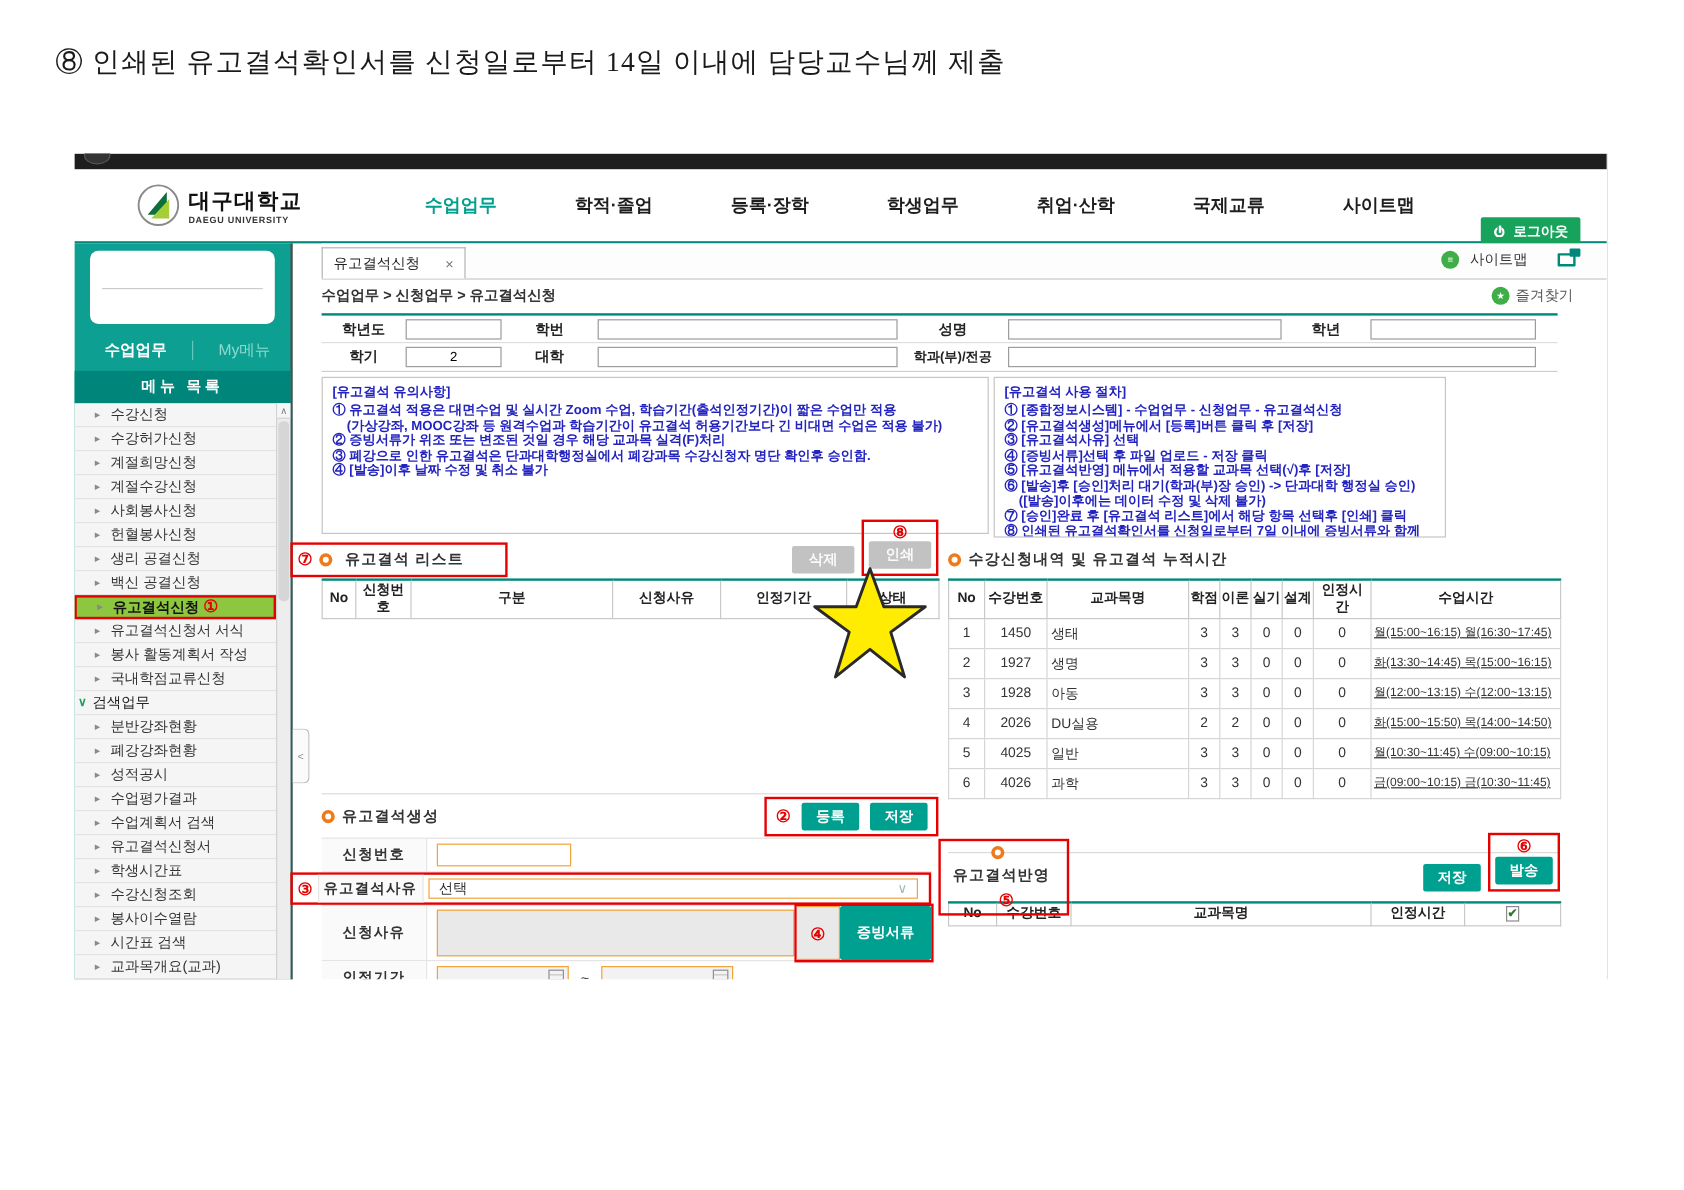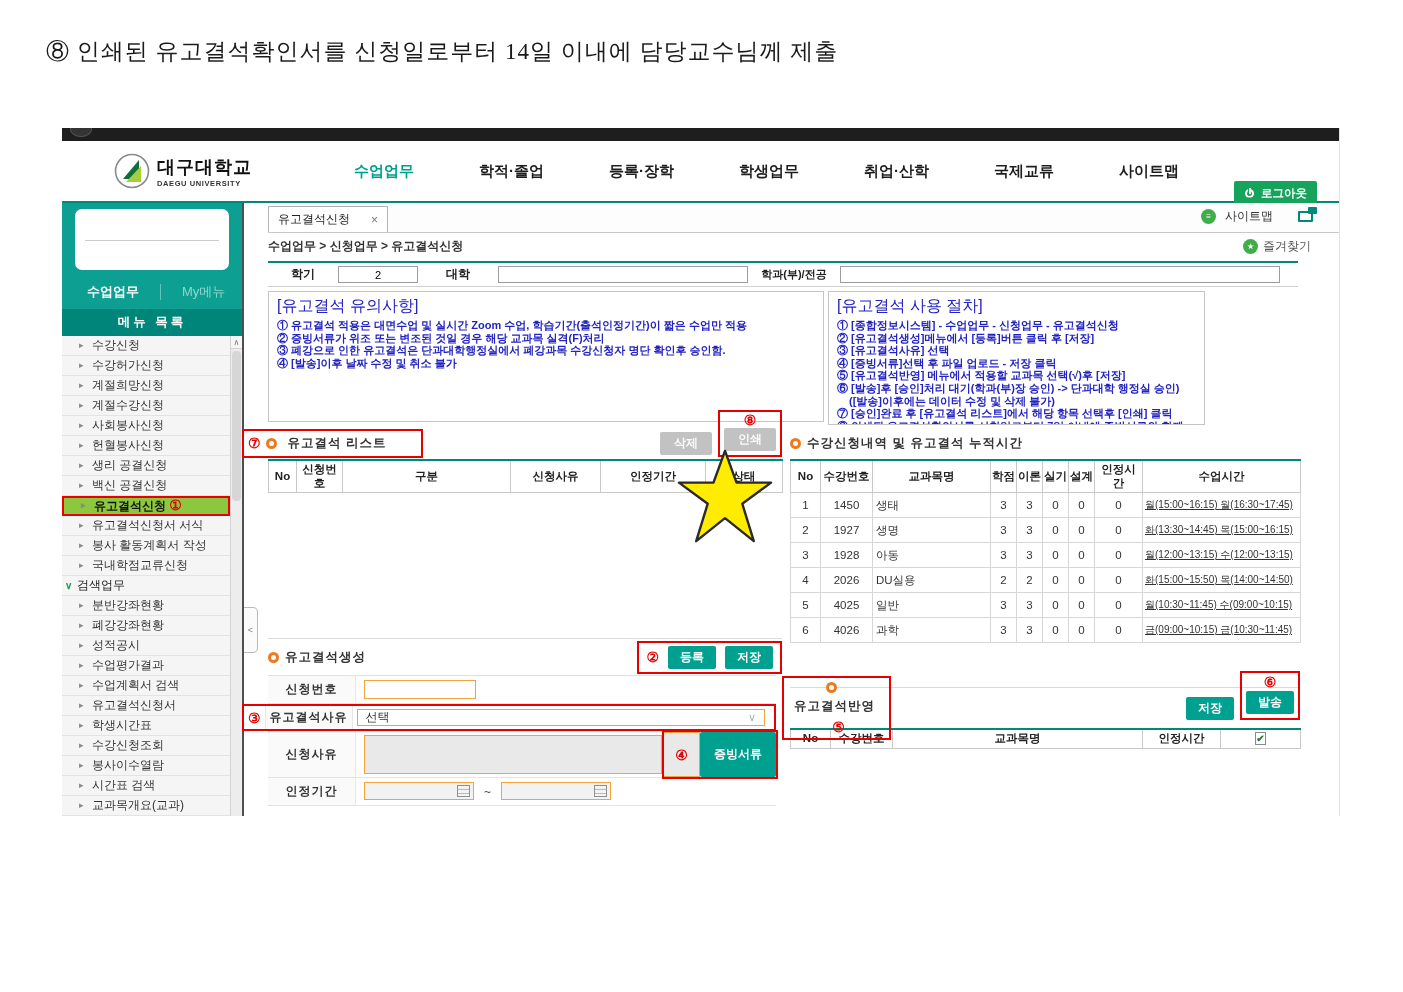--- a/index.html
+++ b/index.html
@@ -90,21 +90,21 @@
 
   .form-wrap { width:1030px; border-top:2px solid #00887b; border-bottom:1px solid #cfcfcf; margin-top:1px; }
   .form-row { display:flex; align-items:center; height:23px; border-bottom:1px solid #dedede; }
   .form-row:last-child { border-bottom:none; }
   .f-label { font-size:12px; font-weight:bold; color:#222; text-align:center; flex-shrink:0; }
   .f-input { height:17px; border:1px solid #9c9c9c; background:#fff; font-size:11px; padding:0 4px;
              font-family:"Liberation Sans",sans-serif; }
 
   .notice-row { display:flex; gap:4px; margin-top:4px; }
   .notice { border:1px solid #c5c5c5; background:#fff; padding:4px 8px 2px; color:#2323c0; overflow:hidden; }
-  .notice .nt { font-weight:normal; font-size:16px; margin-bottom:2px; }
+  .notice .nt { font-weight:bold; font-size:11px; margin-bottom:2px; }
   .notice .line { font-size:11px; line-height:12.6px; font-weight:bold; white-space:nowrap; }
   .notice .line.indent { padding-left:12px; }
   .notice.nl { width:556px; height:131px; }
   .notice.nr { width:377px; height:134px; }
 
   .columns { display:flex; gap:8px; margin-top:2px; }
   .col-left { width:514px; position:relative; }
   .col-right { width:510px; }
 
   .sec-row { height:32px; display:flex; align-items:center; position:relative; }
@@ -271,33 +271,44 @@
       <div class="crumb-row">
         <span>수업업무 &gt; 신청업무 &gt; 유고결석신청</span>
         <span class="crumb-right">
           <span class="icon-circle">★</span>
           <span>즐겨찾기</span>
         </span>
       </div>
 
       <div class="form-wrap">
         <div class="form-row">
+          <span class="f-label" style="width:70px">학년도</span>
+          <input class="f-input" style="width: 80px;" value="">
+          <span class="f-label" style="width:80px">학번</span>
+          <input class="f-input" style="width: 250px;" value="">
+          <span class="f-label" style="width:92px">성명</span>
+          <input class="f-input" style="width: 228px;" value="">
+          <span class="f-label" style="width:74px">학년</span>
+          <input class="f-input" style="width: 138px;" value="">
+        </div>
+        <div class="form-row">
           <span class="f-label" style="width:70px">학기</span>
           <input class="f-input" style="width: 80px; text-align: center;" value="2">
           <span class="f-label" style="width:80px">대학</span>
           <input class="f-input" style="width: 250px;" value="">
           <span class="f-label" style="width:92px;font-size:11px">학과(부)/전공</span>
           <input class="f-input" style="width: 440px;" value="">
         </div>
       </div>
 
       <div class="notice-row">
         <div class="notice nl">
           <div class="nt">[유고결석 유의사항]</div>
           <div class="line">① 유고결석 적용은 대면수업 및 실시간 Zoom 수업, 학습기간(출석인정기간)이 짧은 수업만 적용</div>
+          <div class="line indent">(가상강좌, MOOC강좌 등 원격수업과 학습기간이 유고결석 허용기간보다 긴 비대면 수업은 적용 불가)</div>
           <div class="line">② 증빙서류가 위조 또는 변조된 것일 경우 해당 교과목 실격(F)처리</div>
           <div class="line">③ 폐강으로 인한 유고결석은 단과대학행정실에서 폐강과목 수강신청자 명단 확인후 승인함.</div>
           <div class="line">④ [발송]이후 날짜 수정 및 취소 불가</div>
         </div>
         <div class="notice nr">
           <div class="nt">[유고결석 사용 절차]</div>
           <div class="line">① [종합정보시스템] - 수업업무 - 신청업무 - 유고결석신청</div>
           <div class="line">② [유고결석생성]메뉴에서 [등록]버튼 클릭 후 [저장]</div>
           <div class="line">③ [유고결석사유] 선택</div>
           <div class="line">④ [증빙서류]선택 후 파일 업로드 - 저장 클릭</div>

